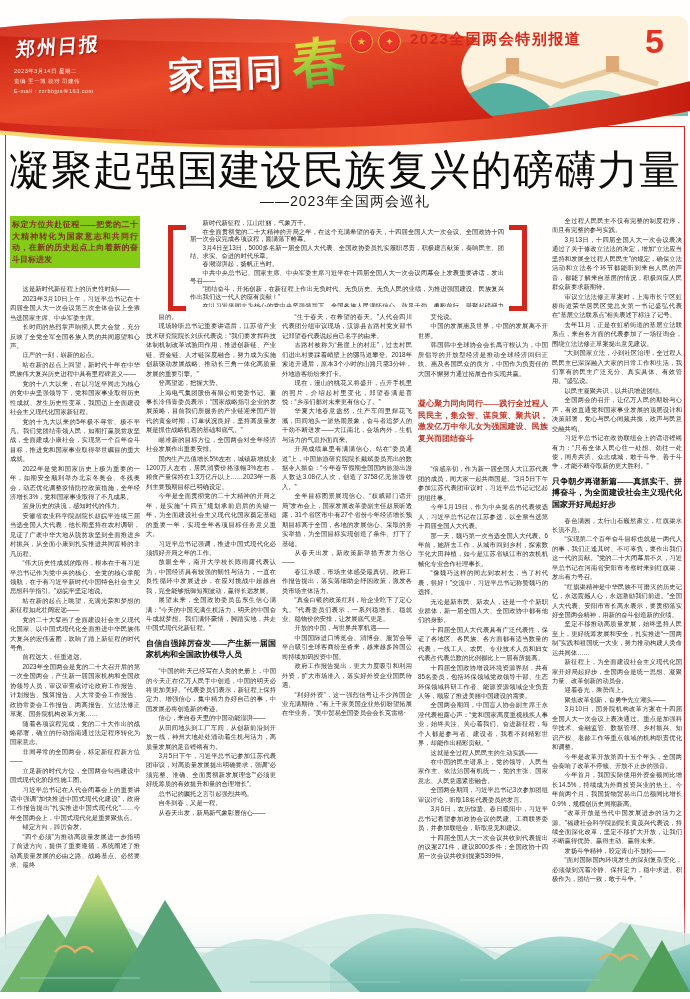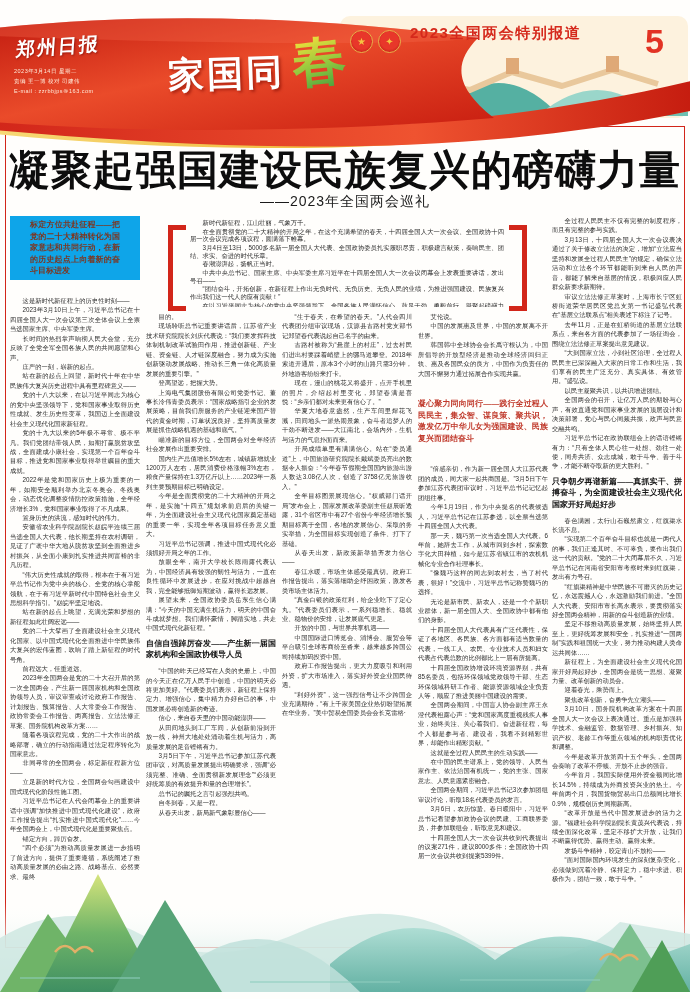--- a/index.html
+++ b/index.html
@@ -16,50 +16,50 @@
         font-size:19px;transform:rotate(-4deg) skewX(-8deg);text-shadow:1px 1px 2px rgba(90,0,0,.5);letter-spacing:2px;}
   .mast-small{left:14px;color:#ffe9d8;font-size:5.5px;letter-spacing:.5px;}
   #date-line{top:58px;} #editor-line{top:68px;} #email-line{top:78px;}
   #banner-title-main{left:168px;top:40px;font-size:36px;font-weight:bold;color:#fff;
         transform:rotate(-2deg);letter-spacing:3px;text-shadow:2px 2px 3px rgba(120,10,0,.55);}
   #banner-title-accent{left:292px;top:16px;font-size:54px;font-weight:bold;
         font-family:"Liberation Serif",serif;transform:rotate(-6deg);color:#7cb93e;
         background:linear-gradient(165deg,#f4e03a 15%,#8dc63f 55%,#3e9a3e 90%);
         -webkit-background-clip:text;background-clip:text;-webkit-text-fill-color:transparent;
         text-shadow:none;}
-  #section-banner{left:410px;top:14px;font-size:15px;font-weight:bold;color:#d5291c;letter-spacing:1.5px;}
+  #section-banner{left:410px;top:20px;font-size:15px;font-weight:bold;color:#d5291c;letter-spacing:1.5px;}
   #page-number{left:645px;top:12px;font-size:34px;font-weight:bold;color:#e23324;}
   .emblem{position:absolute;width:21px;height:21px;border-radius:50%;z-index:6;
           background:radial-gradient(circle at 50% 45%,#e8372a 55%,#b01508 100%);
           border:1.5px solid #e7b14a;display:flex;align-items:center;justify-content:center;
           color:#f5c542;font-size:10px;line-height:1;}
   #emblem-national{left:350px;top:20px;}
   #emblem-cppcc{left:378px;top:20px;}
   
   #headline{position:absolute;left:0;top:143px;width:690px;text-align:center;z-index:3;
-            font-size:41px;font-weight:bold;color:#0d0d0d;letter-spacing:1px;}
+            font-size:41px;font-weight:normal;color:#0d0d0d;letter-spacing:1px;}
   #subheadline{position:absolute;left:0;top:193px;width:690px;text-align:center;z-index:3;
             font-size:14px;color:#1b1b1b;letter-spacing:1px;}
   
   #lead{position:absolute;left:190px;top:219px;width:314px;height:88px;overflow:hidden;z-index:2;}
   #lead p{margin:0 0 1px;font-size:6.3px;line-height:1.22;text-align:justify;color:#2a2a2a;text-indent:2em;}
   .bracket{position:absolute;width:13px;height:76px;z-index:2;}
   #bracket-left{left:168px;top:225px;border:5px solid #d2261a;border-right:none;}
   #bracket-right{left:509px;top:225px;border:5px solid #d2261a;border-left:none;}
   
   .col{position:absolute;overflow:hidden;z-index:2;}
   #col1{left:10px;top:216px;width:130px;height:668px;}
   #col2{left:146px;top:312px;width:130px;height:572px;}
   #col3{left:282px;top:312px;width:130px;height:572px;}
   #col4{left:418px;top:312px;width:130px;height:572px;}
   #col5{left:552px;top:216px;width:130px;height:668px;}
   .col p{margin:0;font-size:6.3px;line-height:1.5;text-align:justify;color:#2c2c2c;}
   .col p.para{text-indent:2em;}
   .col p.sub-brown{font-size:8px;font-weight:bold;color:#7d3620;line-height:1.45;
-       background:#0ea5e9;padding:3px 20px;margin-bottom:16px;}
+       background:#84cc16;padding:3px 2px;margin-bottom:16px;}
   .col p.sub-red{font-size:8px;font-weight:bold;color:#c0392b;line-height:1.45;margin:20px 0;}
   .col p.sub-black{font-size:8px;font-weight:bold;color:#141414;line-height:1.45;margin:5px 0;}
   .col p.cont{font-weight:bold;text-align:right;text-indent:0;}
   
   #footer-art{position:absolute;left:0;top:852px;width:690px;height:140px;z-index:4;pointer-events:none;}
 </style>
 </head>
 <body>
 
 <div id="page">

